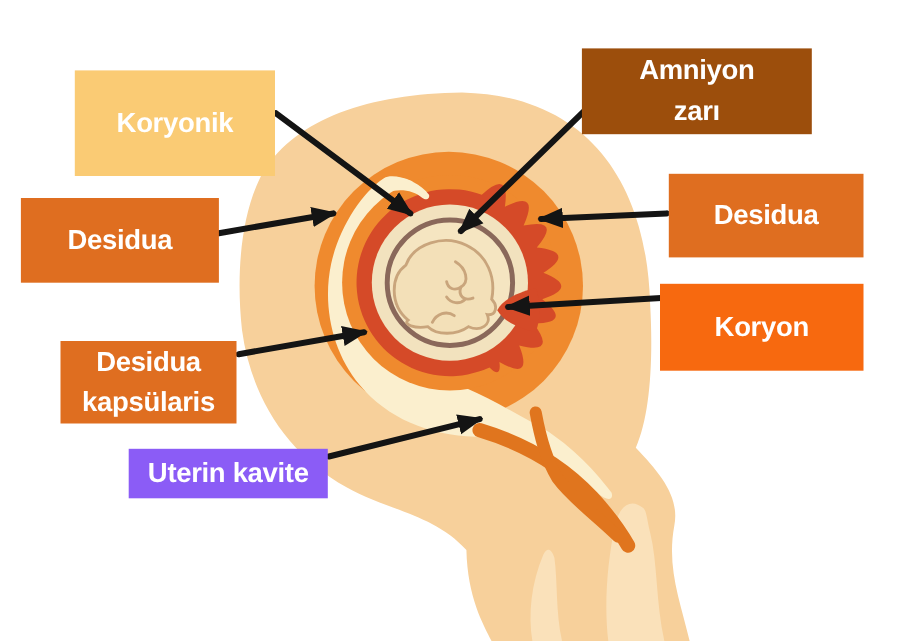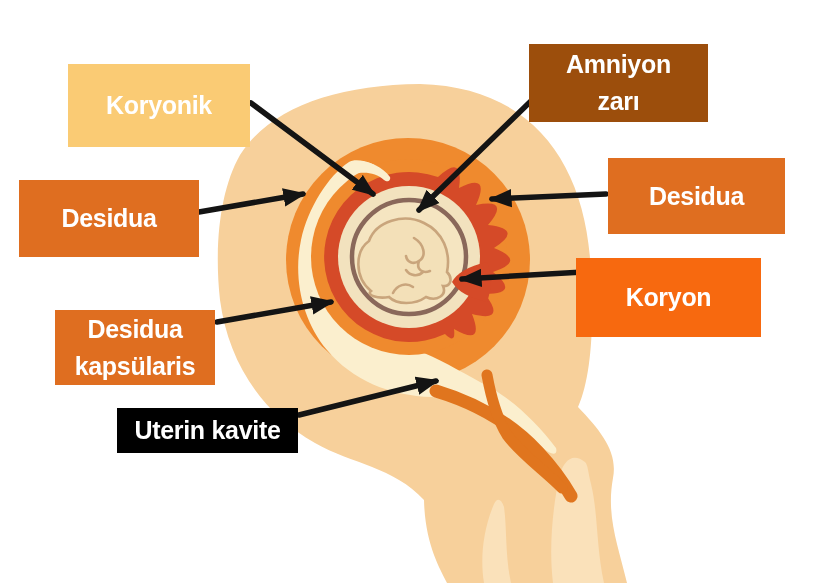--- a/index.html
+++ b/index.html
@@ -8,25 +8,25 @@
     font-family:"Liberation Sans","DejaVu Sans",sans-serif;
     background:#ffffff;
   }
   #art{position:absolute;left:0;top:0;}
   .label{
     position:absolute;display:flex;flex-direction:column;align-items:center;justify-content:center;
     text-align:center;color:#fff;font-weight:bold;font-size:25px;line-height:37px;
     letter-spacing:-0.3px;
   }
   .label span{display:block;}
-  #lbl-koryonik   {left:68px;  top:64px;  width:182px; height:83px;}
+  #lbl-koryonik   {left:68px;  top:64px;  width:182px; height:96px;}
   #lbl-parietalis {left:19px;  top:180px; width:180px; height:77px;}
-  #lbl-amniyon    {left:529px; top:44px;  width:179px; height:78px;}
+  #lbl-amniyon    {left:529px; top:44px;  width:209px; height:78px;}
   #lbl-bazalis    {left:608px; top:158px; width:177px; height:76px;}
-  #lbl-frondozum  {left:576px; top:258px; width:185px; height:79px;}
+  #lbl-frondozum  {left:600px; top:258px; width:185px; height:79px;}
   #lbl-kapsularis {left:55px;  top:310px; width:160px; height:75px;}
   #lbl-uterin     {left:117px; top:408px; width:181px; height:45px;}
 </style>
 </head>
 <body>
 
 <div id="stage">
 
   <svg id="art" width="823" height="583" viewBox="0 0 823 583">
     <defs>
@@ -117,17 +117,17 @@
 
   <div class="label" id="lbl-frondozum" style="background: rgb(247, 105, 15); color: rgb(255, 255, 255);">
     <span>Koryon</span>
   </div>
 
   <div class="label" id="lbl-kapsularis" style="background: rgb(223, 110, 32); color: rgb(255, 255, 255);">
     <span>Desidua</span>
     <span>kapsülaris</span>
   </div>
 
-  <div class="label" id="lbl-uterin" style="background: #000000; color: rgb(255, 255, 255); align-items: center;">
+  <div class="label" id="lbl-uterin" style="background: #8b5cf6; color: rgb(255, 255, 255); align-items: center;">
     <span>Uterin kavite</span>
   </div>
 
 </div>
 
 </body></html>

